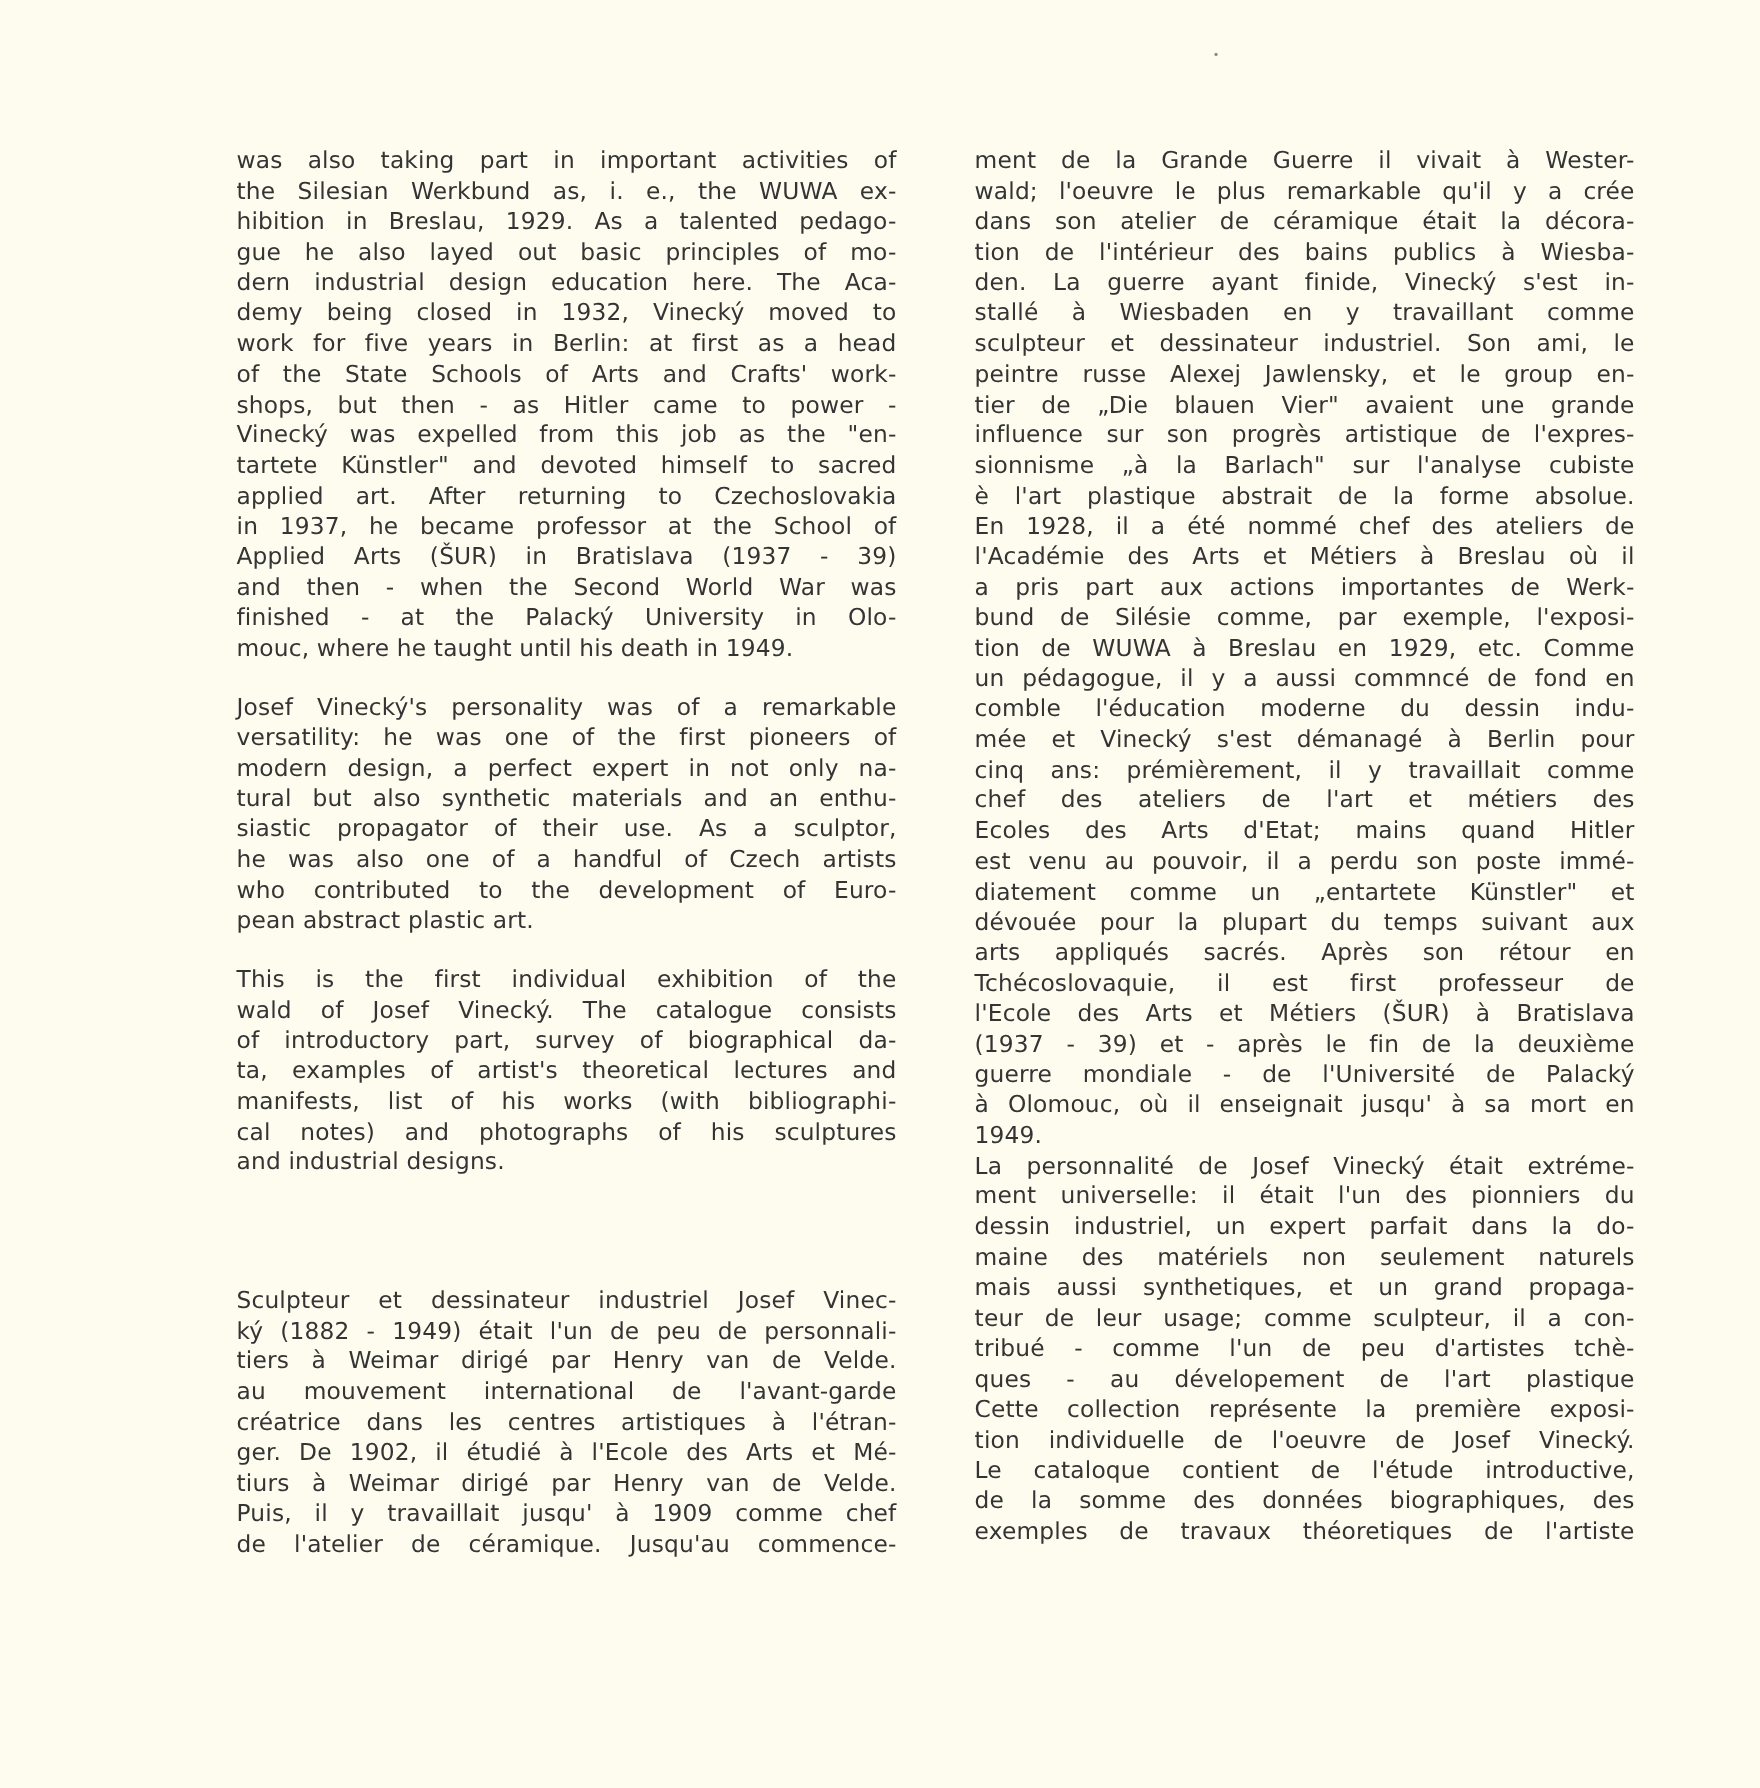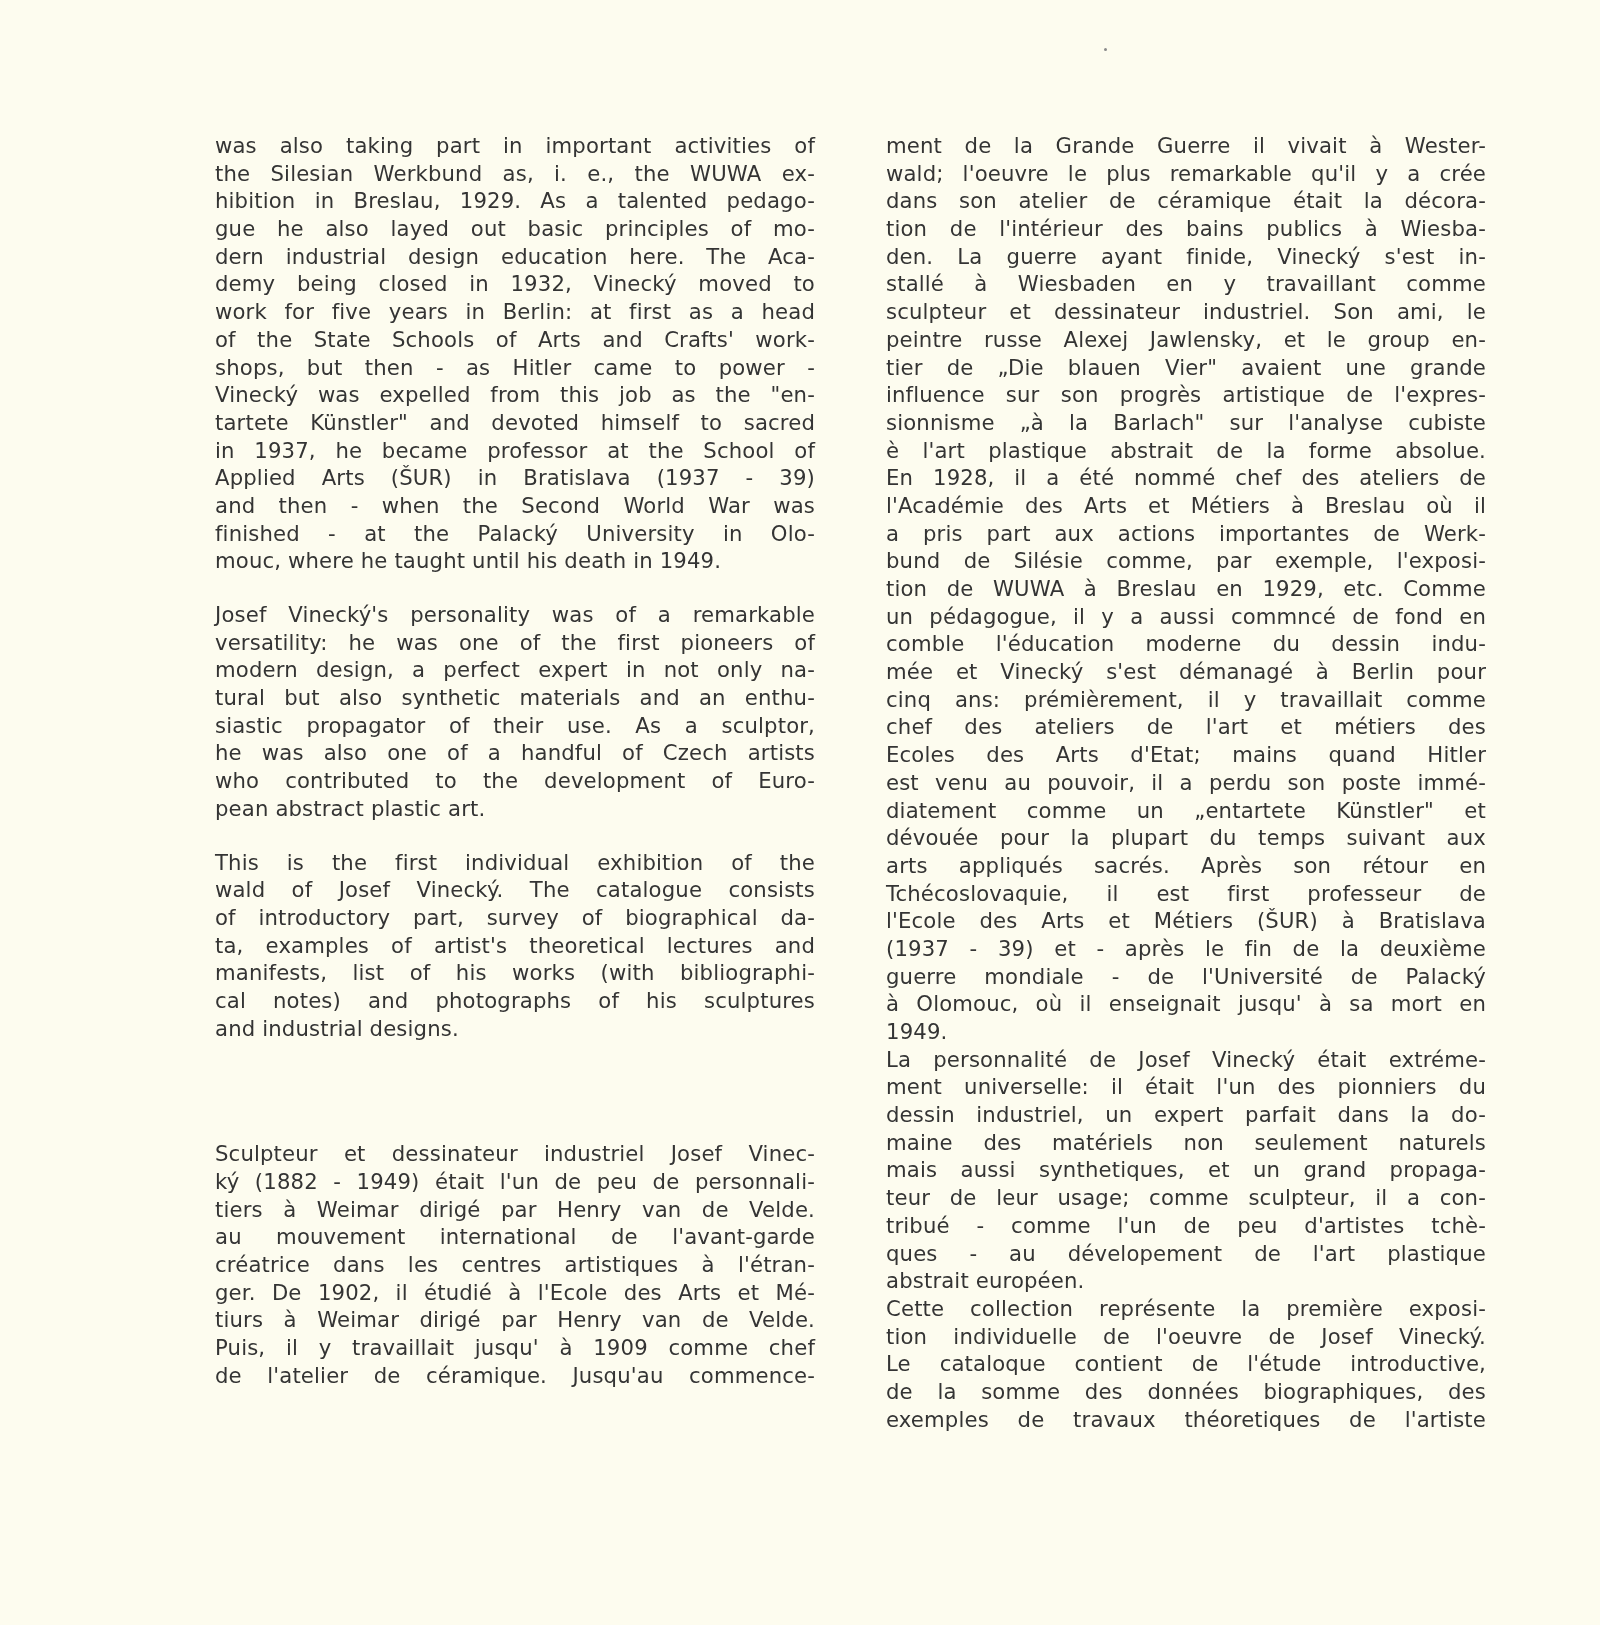--- a/index.html
+++ b/index.html
@@ -59,20 +59,21 @@
       <span class="line">the Silesian Werkbund as, i. e., the WUWA ex-</span>
       <span class="line">hibition in Breslau, 1929. As a talented pedago-</span>
       <span class="line">gue he also layed out basic principles of mo-</span>
       <span class="line">dern industrial design education here. The Aca-</span>
       <span class="line">demy being closed in 1932, Vinecký moved to</span>
       <span class="line">work for five years in Berlin: at first as a head</span>
       <span class="line">of the State Schools of Arts and Crafts' work-</span>
       <span class="line">shops, but then  -  as Hitler came to power  -</span>
       <span class="line">Vinecký was expelled from this job as the "en-</span>
       <span class="line">tartete Künstler" and devoted himself to sacred</span>
+      <span class="line">applied art. After returning to Czechoslovakia</span>
       <span class="line">in 1937, he became professor at the School of</span>
       <span class="line">Applied Arts (ŠUR) in Bratislava (1937 - 39)</span>
       <span class="line">and then  -  when the Second World War was</span>
       <span class="line">finished  -  at the Palacký University in Olo-</span>
       <span class="line last">mouc, where he taught until his death in 1949.</span>
     </div>
   <div class="gap-small"></div>
   <div class="para">
       <span class="line">Josef Vinecký's personality was of a remarkable</span>
       <span class="line">versatility: he was one of the first pioneers of</span>
@@ -145,21 +146,20 @@
     </div>
   <div class="para">
       <span class="line">La personnalité de Josef Vinecký était extréme-</span>
       <span class="line">ment universelle: il était l'un des pionniers du</span>
       <span class="line">dessin industriel, un expert parfait dans la do-</span>
       <span class="line">maine des matériels non seulement naturels</span>
       <span class="line">mais aussi synthetiques, et un grand propaga-</span>
       <span class="line">teur de leur usage; comme sculpteur, il a con-</span>
       <span class="line">tribué  -  comme l'un de peu d'artistes tchè-</span>
       <span class="line">ques  -  au dévelopement de l'art plastique</span>
-      <span class="line last">abstrait européen.</span>
     </div>
   <div class="para">
       <span class="line">Cette collection représente la première exposi-</span>
       <span class="line">tion individuelle de l'oeuvre de Josef Vinecký.</span>
       <span class="line">Le cataloque contient de l'étude introductive,</span>
       <span class="line">de la somme des données biographiques, des</span>
       <span class="line">exemples de travaux théoretiques de l'artiste</span>
     </div>
 </div>
 

